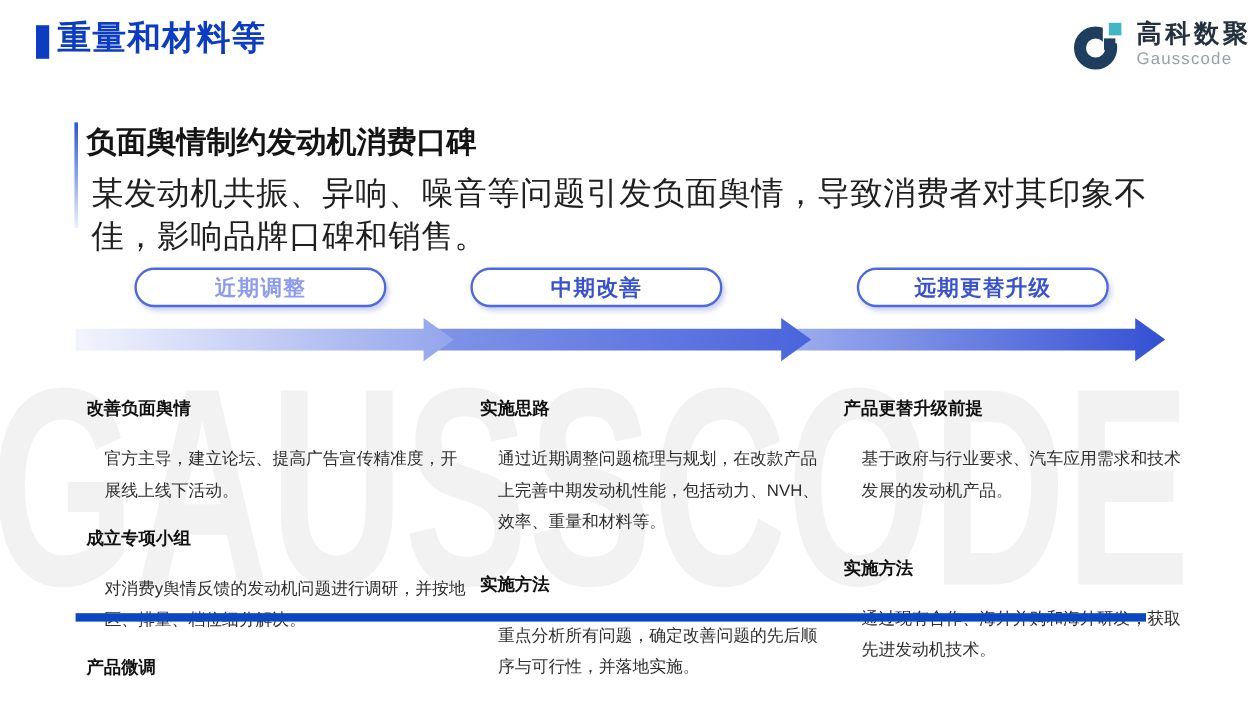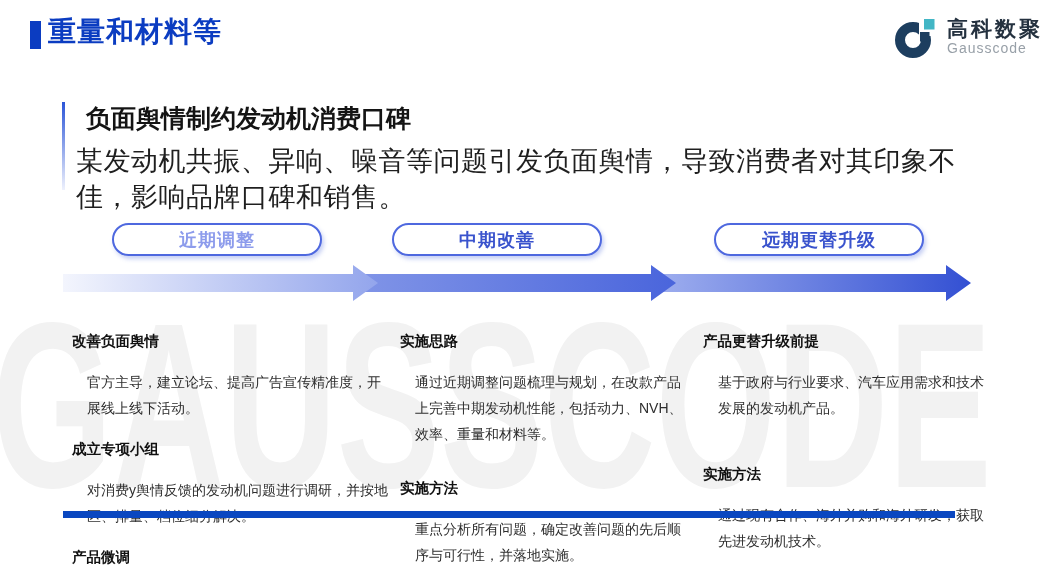--- a/index.html
+++ b/index.html
@@ -37,21 +37,21 @@
   .logo-text{margin-left:7px;display:flex;flex-direction:column;line-height:1.08;}
   .logo-cn{font-size:21px;font-weight:bold;color:#24313f;letter-spacing:3px;}
   .logo-en{font-size:14px;color:#98a0a8;letter-spacing:1px;}
 
   
   .accent-line{
     position:absolute;left:62px;top:102px;width:3px;height:88px;
     background:linear-gradient(to bottom,#2b55d8,rgba(90,120,230,0.1));
   }
   .section-heading{
-    position:absolute;left:86px;top:102px;
+    position:absolute;left:72px;top:102px;
     font-size:25px;font-weight:bold;color:#141414;
   }
   .section-subtitle{
     position:absolute;left:76px;top:143px;width:900px;
     font-size:27px;color:#1f1f1f;letter-spacing:0.5px;
   }
 
   
   .pill{
     position:absolute;top:223px;width:206px;height:29px;

